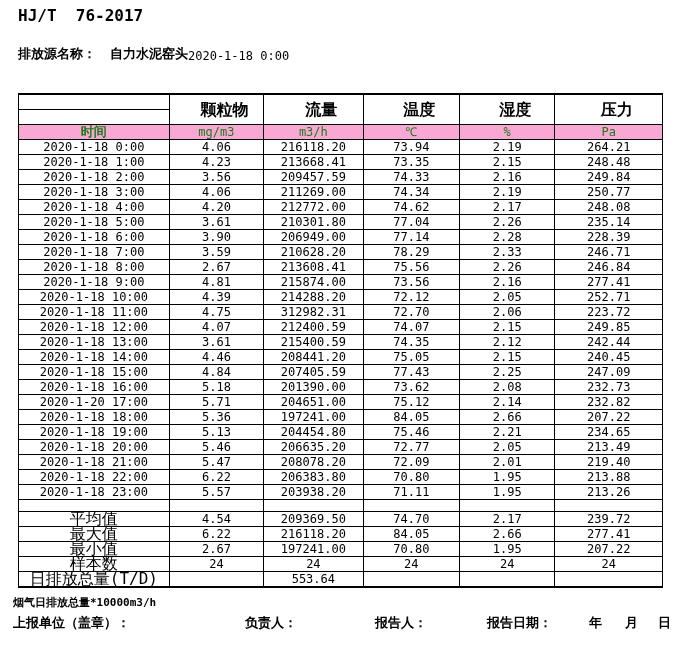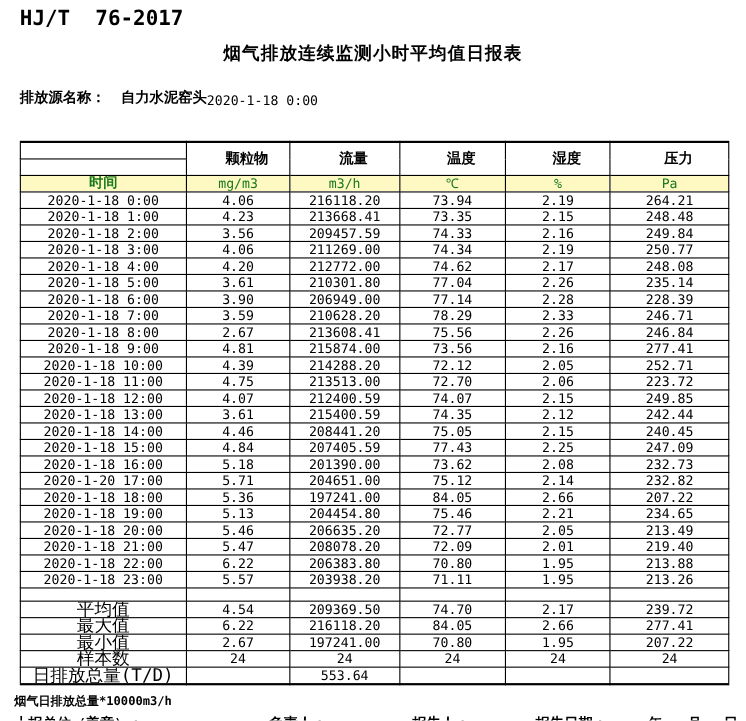--- a/index.html
+++ b/index.html
@@ -3,21 +3,21 @@
 <meta charset="utf-8">
 <style>
   html,body{margin:0;padding:0;background:#fff;}
   body{
     width:678px;height:655px;overflow:hidden;
     font-family:"DejaVu Sans Mono","Liberation Sans",sans-serif;
     color:#000;
   }
   .doc-code{
     padding:6px 0 0 18px;
-    font-size:19px;font-weight:bold;white-space:pre;
+    font-size:16px;font-weight:bold;white-space:pre;
   }
   .title{
     margin-top:11px;text-align:center;
     font-size:16px;font-weight:bold;letter-spacing:1px;
   }
   .meta-row{
     margin:20px 26px 0 18px;
     display:flex;justify-content:flex-start;align-items:flex-end;
   }
   .source{font-size:13px;font-weight:bold;}
@@ -29,23 +29,23 @@
     border-top:2px solid #000;border-bottom:2px solid #000;
   }
   td,th{
     border:1px solid #000;
     padding:0;margin:0;
     text-align:center;vertical-align:middle;
     font-size:12px;font-weight:normal;
     height:14px;line-height:14px;
     overflow:hidden;white-space:nowrap;
   }
-  thead tr.hrow th{font-size:13px;font-weight:bold;padding-left:16px;}
+  thead tr.hrow th{font-size:16px;font-weight:bold;padding-left:16px;}
   tr.units th, tr.units td{
-    background:#fef9c3;color:#1a7a1a;
+    background:#f9a8d4;color:#1a7a1a;
   }
   tr.units th{font-weight:bold;font-size:13px;}
   tr.spacer td{height:11px;}
   td.slabel{font-size:16px;}
   .footnote{
     margin:7px 0 0 13px;
     font-size:11px;font-weight:bold;
   }
   .sign-row{
     position:relative;height:20px;margin-top:2px;
@@ -60,21 +60,20 @@
   .lbl-month{left:625px;}
   .lbl-day{left:658px;}
 </style>
 </head>
 <body>
 
 <div>
 
   <div class="doc-code">HJ/T  76-2017</div>
 
-  <div class="title">烟气排放连续监测小时平均值日报表</div>
 
   <div class="meta-row">
     <div class="source">
       <span>排放源名称：</span><span class="gap"></span><span>自力水泥窑头</span>
     </div>
     <div class="report-time">2020-1-18 0:00</div>
   </div>
 
   <table>
     <colgroup>
@@ -191,21 +190,21 @@
           <td>2020-1-18 10:00</td>
           <td>4.39</td>
           <td>214288.20</td>
           <td>72.12</td>
           <td>2.05</td>
           <td>252.71</td>
         </tr>
         <tr>
           <td>2020-1-18 11:00</td>
           <td>4.75</td>
-          <td>213513.00</td>
+          <td>312982.31</td>
           <td>72.70</td>
           <td>2.06</td>
           <td>223.72</td>
         </tr>
         <tr>
           <td>2020-1-18 12:00</td>
           <td>4.07</td>
           <td>212400.59</td>
           <td>74.07</td>
           <td>2.15</td>

